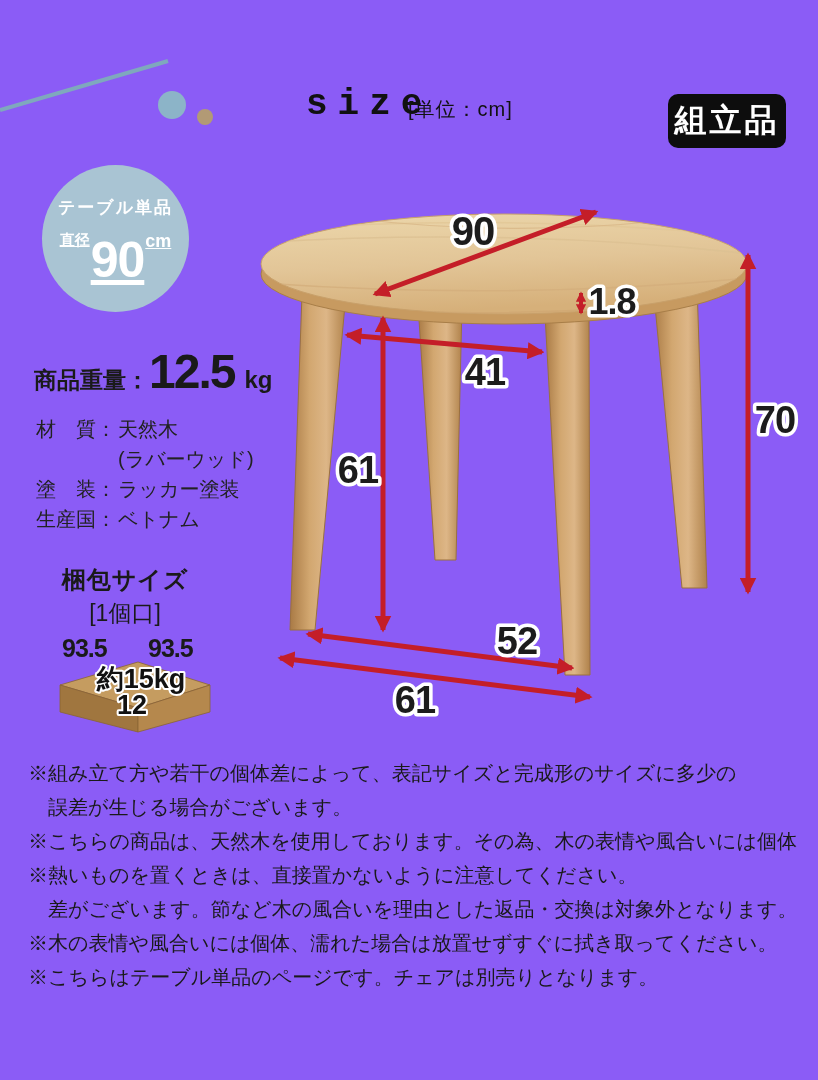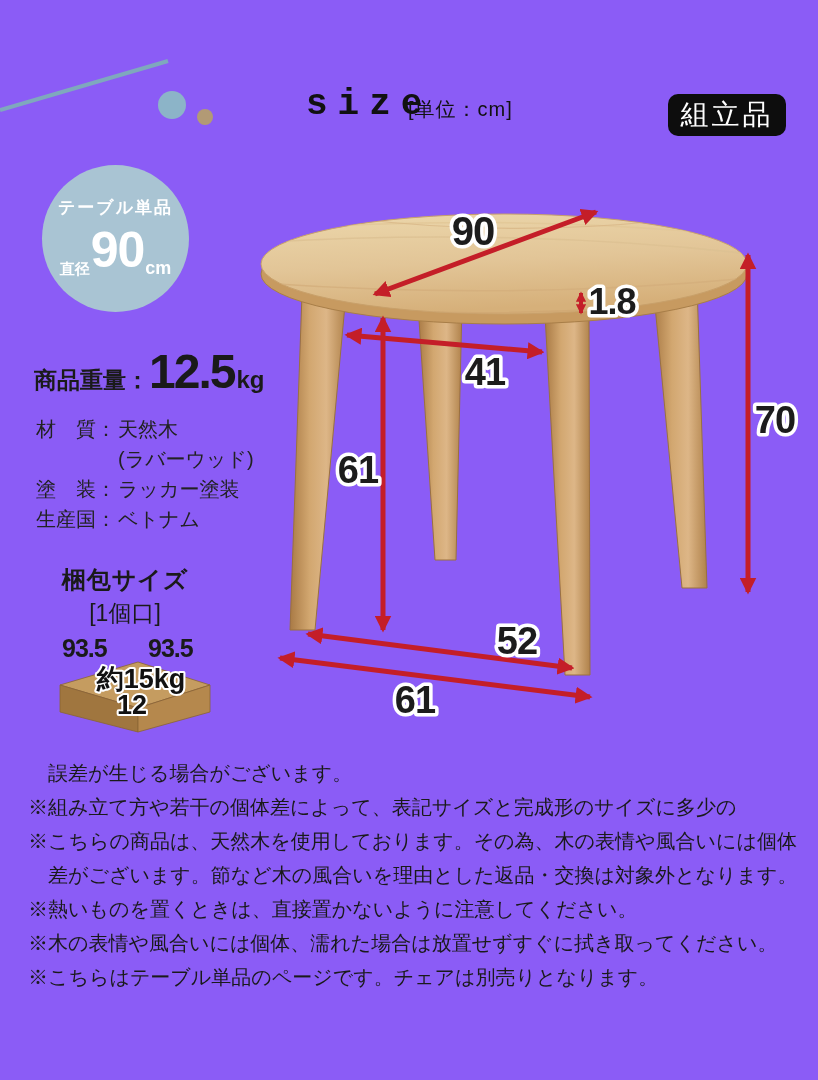--- a/index.html
+++ b/index.html
@@ -9,41 +9,41 @@
   }
   .abs{position:absolute;}
 
   
   .size-title{
     left:306px;top:84px;font-family:"Liberation Mono","DejaVu Sans Mono",monospace;
     font-size:36px;font-weight:600;letter-spacing:10px;color:#111;
   }
   .unit-label{left:408px;top:96px;font-size:20px;color:#111;letter-spacing:1px;}
   .badge{
-    left:668px;top:94px;width:118px;height:42px;background:#0d0d0d;border-radius:10px;
+    left:668px;top:94px;width:118px;height:54px;background:#0d0d0d;border-radius:10px;
     display:flex;align-items:center;justify-content:center;color:#fff;
-    font-size:28px;font-weight:normal;letter-spacing:3px;
+    font-size:32px;font-weight:bold;letter-spacing:3px;
   }
 
   
   .hero-circle{
     left:42px;top:165px;width:147px;height:147px;border-radius:50%;
     background:#a9c4d3;color:#fff;text-align:center;
   }
   .hero-line1{margin-top:31px;font-size:17px;font-weight:bold;letter-spacing:2px;}
-  .hero-row{display:flex;align-items:flex-end;justify-content:center;margin-top:2px;}
+  .hero-row{display:flex;align-items:flex-start;justify-content:center;margin-top:12px;text-decoration:underline;}
   .hero-prefix{font-size:15px;font-weight:bold;}
   .hero-value{font-size:50px;font-weight:bold;letter-spacing:-1px;margin:0 1px;}
   .hero-unit{font-size:18px;font-weight:bold;}
 
   
   .weight{left:34px;top:344px;display:flex;align-items:baseline;}
   .weight-label{font-size:23px;font-weight:bold;}
   .weight-value{font-size:48px;font-weight:bold;letter-spacing:-2px;}
-  .weight-unit{font-size:24px;font-weight:bold;margin-left:2px;}
+  .weight-unit{font-size:24px;font-weight:bold;margin-left:10px;}
 
   
   .specs{left:36px;top:414px;font-size:20px;line-height:30px;color:#222;}
   .spec-row{display:flex;}
   .spec-label{width:82px;flex:none;}
 
   
   .pack-title{left:40px;top:564px;width:170px;text-align:center;font-size:24px;font-weight:bold;letter-spacing:1px;}
   .pack-lot{left:40px;top:598px;width:170px;text-align:center;font-size:23px;font-weight:normal;}
   .pack-num{font-size:25px;font-weight:bold;letter-spacing:-1px;}
@@ -182,22 +182,22 @@
     <text class="dim-label" x="243" y="60" font-size="40">90</text>
     <text class="dim-label" x="382" y="129" font-size="36">1.8</text>
     <text class="dim-label" x="255" y="200" font-size="38">41</text>
     <text class="dim-label" x="128" y="298" font-size="38">61</text>
     <text class="dim-label" x="545" y="248" font-size="38">70</text>
     <text class="dim-label" x="287" y="469" font-size="38">52</text>
     <text class="dim-label" x="185" y="528" font-size="38">61</text>
   </svg>
 
   <div class="abs notes">
+    <div class="note-line">※組み立て方や若干の個体差によって、表記サイズと完成形のサイズに多少の</div>
     <div class="note-line indent">誤差が生じる場合がございます。</div>
-    <div class="note-line">※組み立て方や若干の個体差によって、表記サイズと完成形のサイズに多少の</div>
     <div class="note-line">※こちらの商品は、天然木を使用しております。その為、木の表情や風合いには個体</div>
+    <div class="note-line">※熱いものを置くときは、直接置かないように注意してください。</div>
     <div class="note-line indent">差がございます。節など木の風合いを理由とした返品・交換は対象外となります。</div>
-    <div class="note-line">※熱いものを置くときは、直接置かないように注意してください。</div>
     <div class="note-line">※木の表情や風合いには個体、濡れた場合は放置せずすぐに拭き取ってください。</div>
     <div class="note-line">※こちらはテーブル単品のページです。チェアは別売りとなります。</div>
   </div>
 
 </div>
 
 </body></html>

